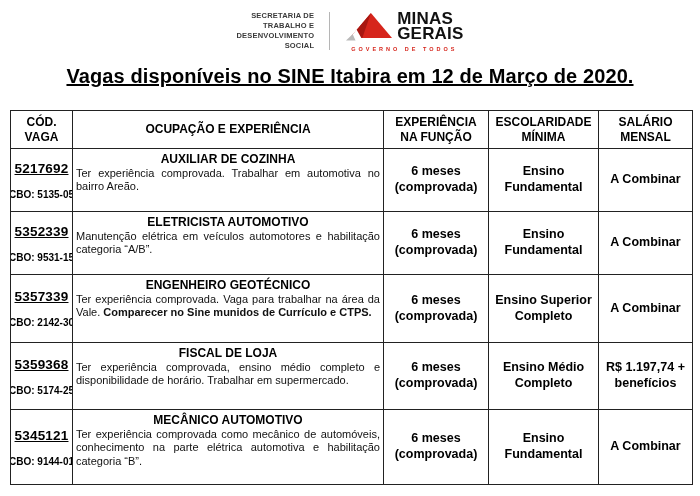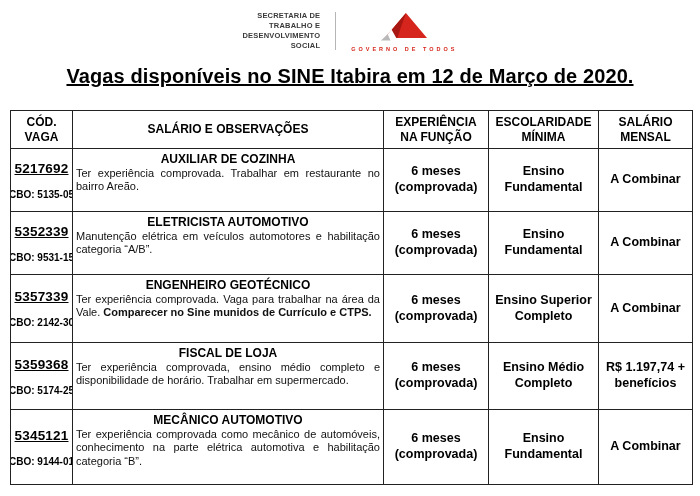--- a/index.html
+++ b/index.html
@@ -153,59 +153,63 @@
 SOCIAL</div>
   <div class="header-divider"></div>
   <div class="logo">
     <div class="logo-row">
       <svg width="48" height="34" viewBox="0 0 100 70">
         <polygon points="10,58 54,6 98,58" fill="#d6251c"></polygon>
         <polygon points="54,6 36,58 10,58" fill="#a81711"></polygon>
         <polygon points="10,58 34,58 24,40" fill="#ffffff"></polygon>
         <polygon points="2,63 16,50 22,63" fill="#b9b9b9"></polygon>
       </svg>
+      <div class="logo-text">
+        <span>MINAS</span>
+        <span>GERAIS</span>
+      </div>
     </div>
     <div class="logo-subtitle">GOVERNO DE TODOS</div>
   </div>
 </div>
 
 <div class="title">Vagas disponíveis no SINE Itabira em 12 de Março de 2020.</div>
 
 <table>
   <colgroup>
     <col style="width:62px">
     <col style="width:311px">
     <col style="width:105px">
     <col style="width:110px">
     <col style="width:94px">
   </colgroup>
   <thead>
     <tr>
       <th>CÓD.
 VAGA</th>
-      <th>SALÁRIO E OBSERVAÇÕES</th>
+      <th>OCUPAÇÃO E EXPERIÊNCIA</th>
       <th>EXPERIÊNCIA
 NA FUNÇÃO</th>
       <th>ESCOLARIDADE
 MÍNIMA</th>
       <th>SALÁRIO
 MENSAL</th>
     </tr>
   </thead>
   <tbody>
     <tr>
       <td>
         <div class="cell-code">
           <div class="code">5217692</div>
           <div class="cbo">CBO: 5135-05</div>
         </div>
       </td>
       <td class="c-occ">
         <div class="occ-title">AUXILIAR DE COZINHA</div>
-        <div class="occ-obs"><span>Ter experiência comprovada. Trabalhar em restaurante no bairro Areão.</span><span class="b"></span></div>
+        <div class="occ-obs"><span>Ter experiência comprovada. Trabalhar em automotiva no bairro Areão.</span><span class="b"></span></div>
       </td>
       <td class="c-center">6 meses
 (comprovada)</td>
       <td class="c-center">Ensino
 Fundamental</td>
       <td class="c-center">A Combinar</td>
     </tr>
     <tr>
       <td>
         <div class="cell-code">

